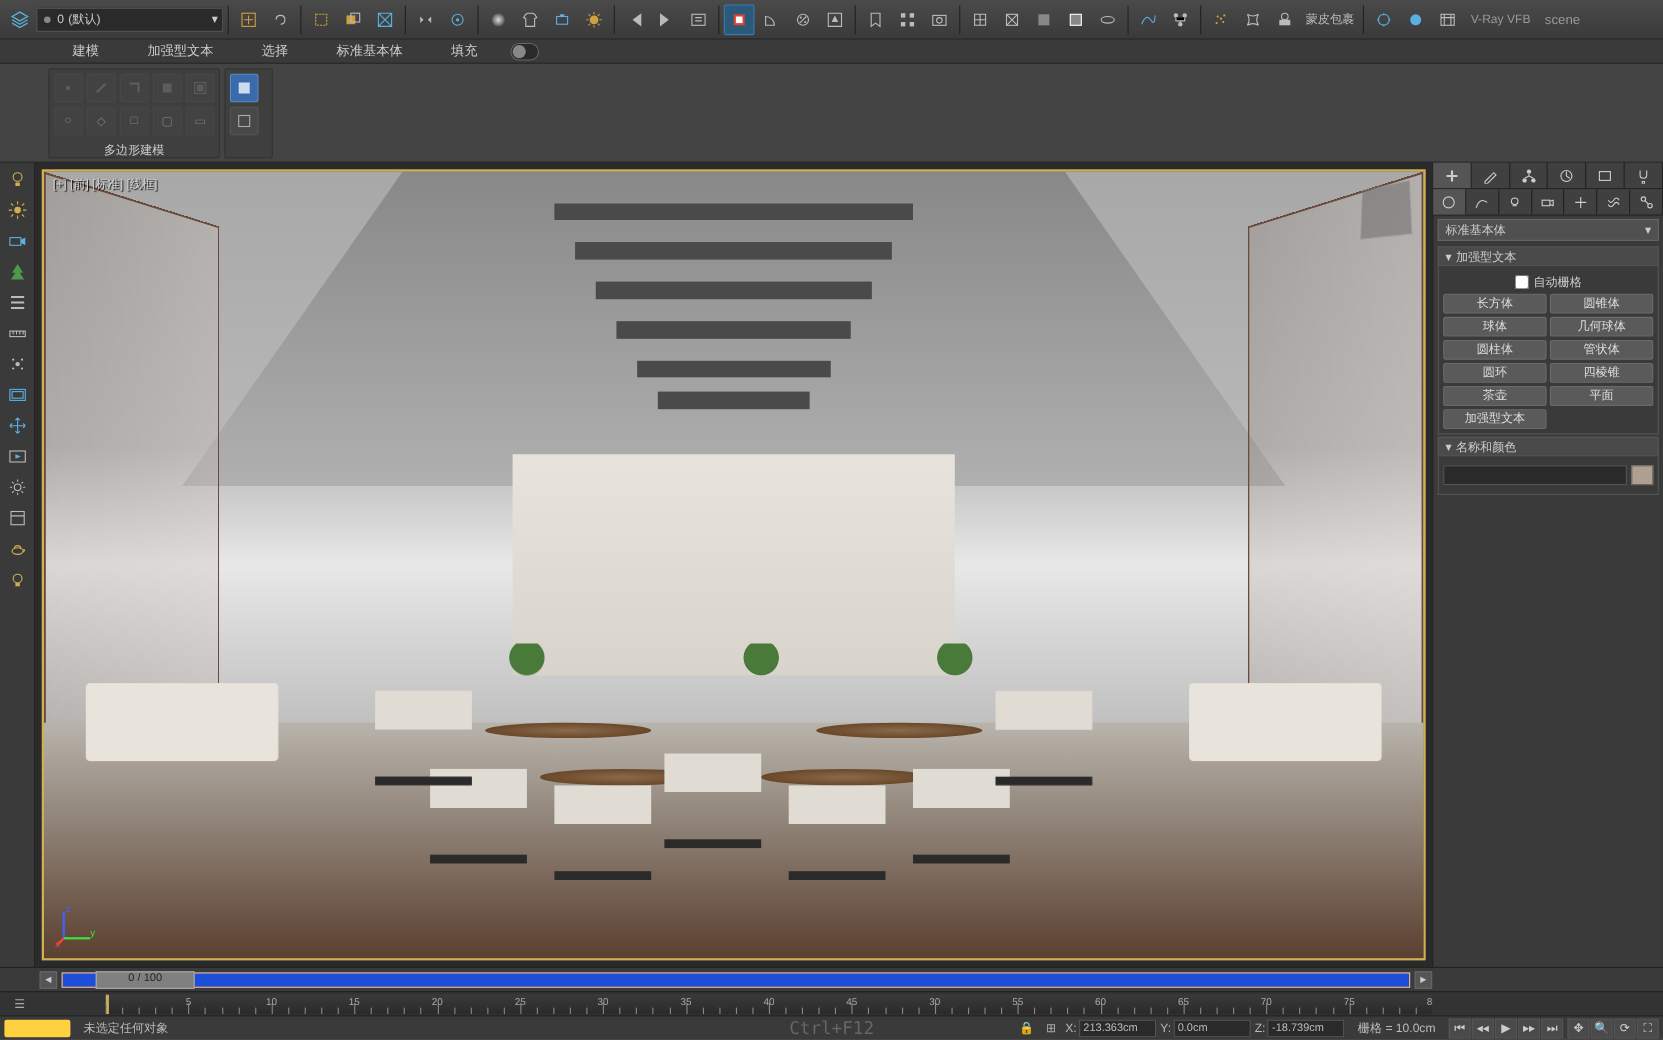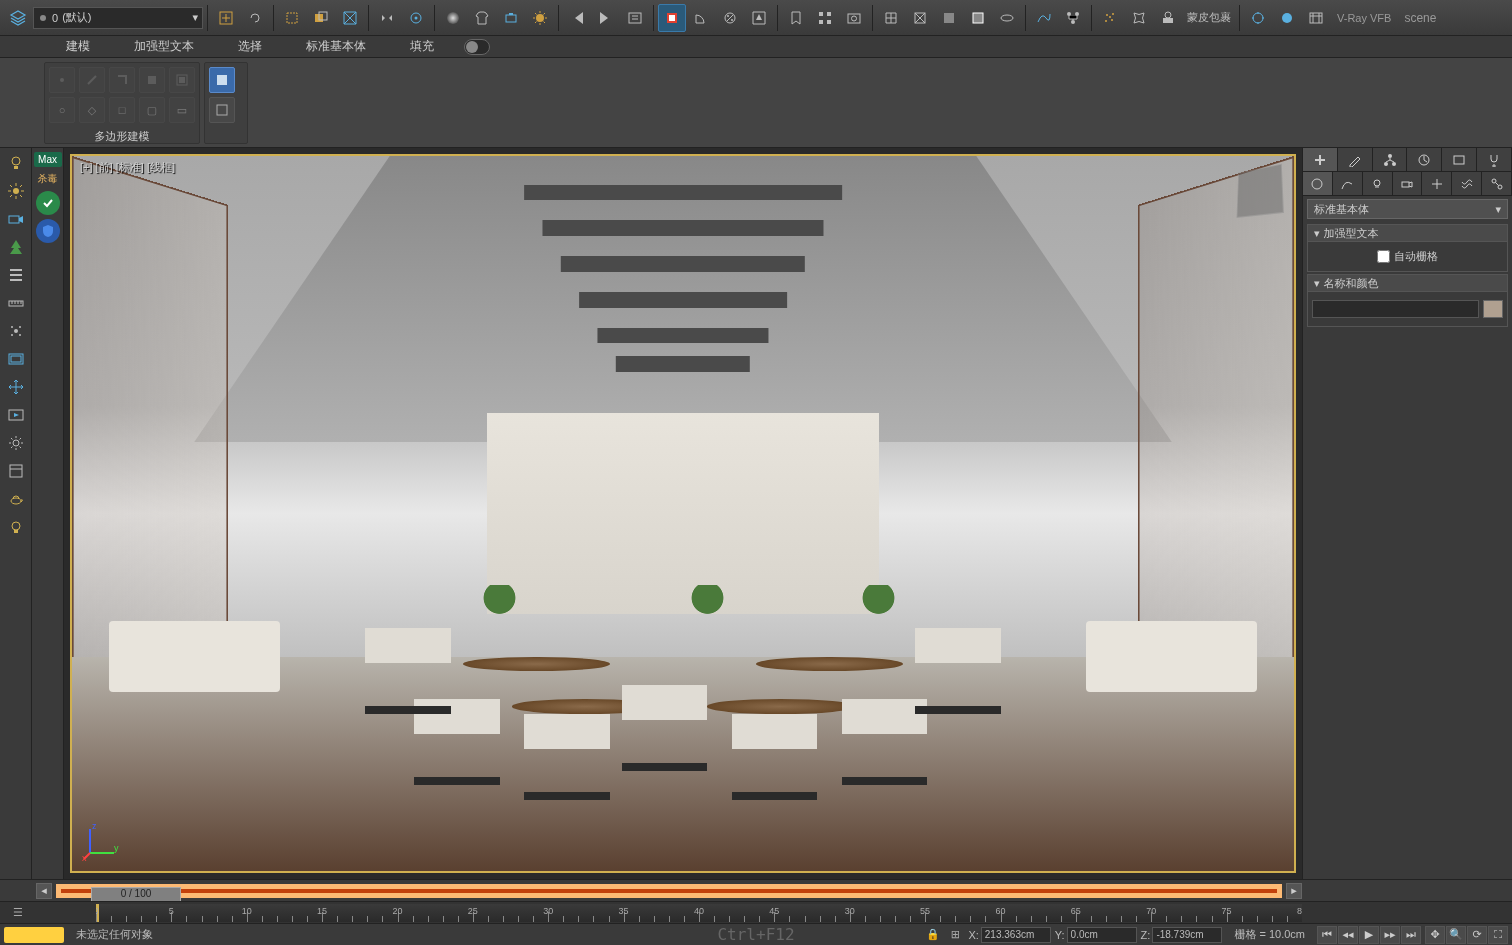--- a/index.html
+++ b/index.html
@@ -318,22 +318,22 @@
   .timeline-row {
     position:absolute;
     bottom:44px; left:0; right:0;
     height:22px;
     background:#3a3a3a;
     border-top:1px solid #222;
     display:flex;align-items:center;
   }
   .time-slider-track {
     flex:1; height:14px;
-    background:#c2410c;
-    border:5px solid #fdba74;
+    background:#1d4ed8;
+    border:1px solid #fdba74;
     margin:4px 4px;
     position:relative;
   }
   .time-slider-thumb {
     position:absolute; left:30px; top:-2px;
     width:90px; height:16px;
     background:#808080;
     border:1px solid #aaa;
     text-align:center;
     font-size:10px; color:#222;
@@ -805,34 +805,20 @@
         </svg>
       </div>
     <div class="ls-icon">
         <svg width="18" height="18">
           <circle cx="9" cy="8" r="4" fill="none" stroke="#d0b050"></circle>
           <rect x="7" y="12" width="4" height="3" fill="#d0b050"></rect>
         </svg>
       </div>
   </div>
 
-  <div class="left-strip2">
-    <div class="max-badge">Max</div>
-    <div class="max-sub">杀毒</div>
-    <div class="round-icon" style="background:#2a8a4a">
-        <svg width="14" height="14">
-          <path d="M3 7l3 3 5-6" stroke="#fff" fill="none" stroke-width="2"></path>
-        </svg>
-      </div>
-    <div class="round-icon" style="background:#2a5aaa">
-        <svg width="14" height="14">
-          <path d="M7 1 L12 3 V7 Q12 12 7 13 Q2 12 2 7 V3 Z" fill="#4a8aea"></path>
-        </svg>
-      </div>
-  </div>
 
   <div class="viewport-wrap">
     <div class="viewport">
       <div class="vp-label">[+] [前] [标准] [线框]</div>
       <div class="vp-cube"></div>
 
       <div class="render">
         <div class="ceiling"></div>
         <div class="ceiling-slot" style="top:4%;width:26%"></div>
         <div class="ceiling-slot" style="top:9%;width:23%"></div>
@@ -962,20 +948,33 @@
     </div>
 
     <div class="rollout-head">
       <span class="tri">▾</span>
       <span>加强型文本</span>
     </div>
     <div class="rollout-body">
       <div class="autogrid-row">
         <input type="checkbox" style="">
         <span>自动栅格</span>
+      </div>
+      <div class="prim-grid">
+        <div class="prim-btn">长方体</div>
+        <div class="prim-btn">圆锥体</div>
+        <div class="prim-btn">球体</div>
+        <div class="prim-btn">几何球体</div>
+        <div class="prim-btn">圆柱体</div>
+        <div class="prim-btn">管状体</div>
+        <div class="prim-btn">圆环</div>
+        <div class="prim-btn">四棱锥</div>
+        <div class="prim-btn">茶壶</div>
+        <div class="prim-btn">平面</div>
+        <div class="prim-btn" style="grid-column:1">加强型文本</div>
       </div>
     </div>
 
     <div class="rollout-head">
       <span class="tri">▾</span>
       <span>名称和颜色</span>
     </div>
     <div class="rollout-body">
       <div class="name-row">
         <input type="text" value="" style="">

